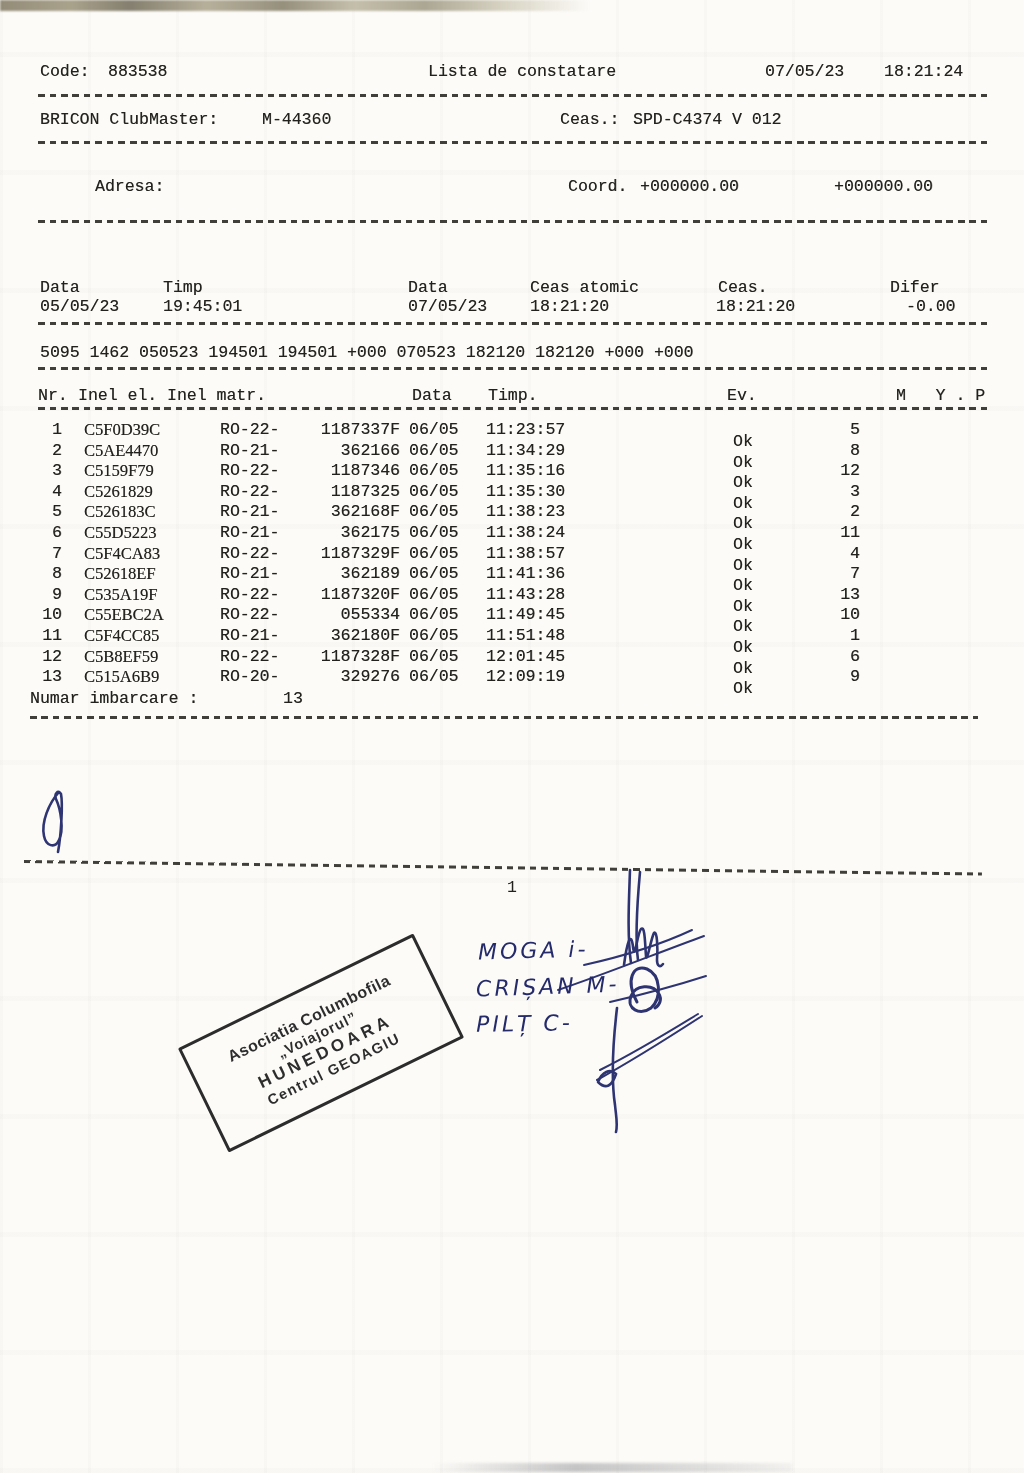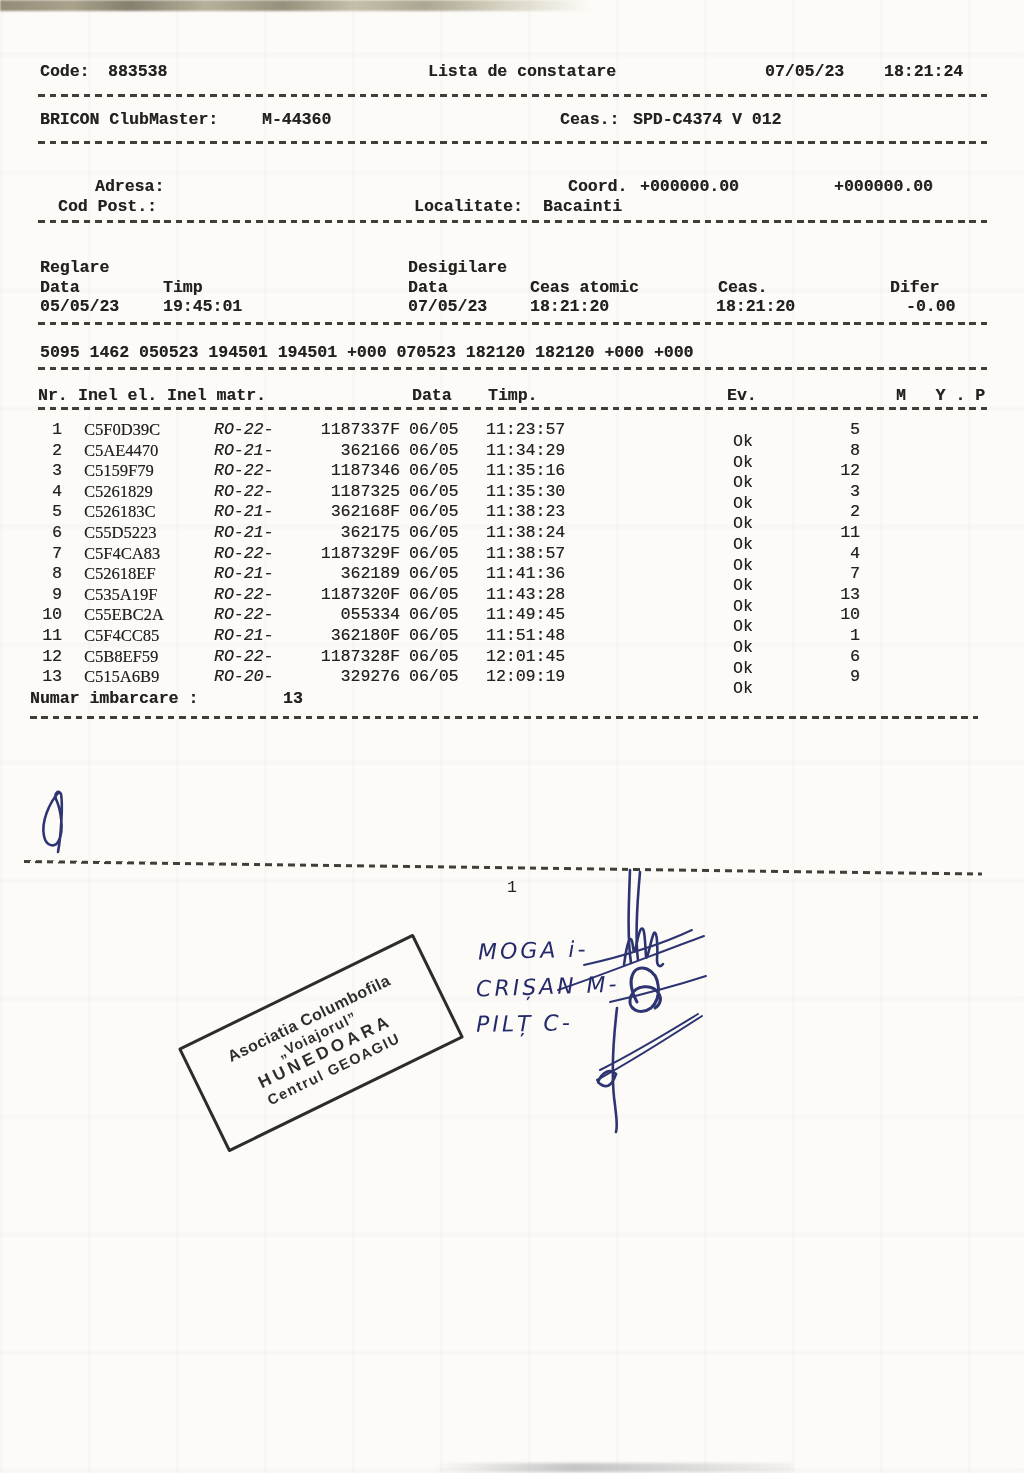--- a/index.html
+++ b/index.html
@@ -3,30 +3,30 @@
 <meta charset="utf-8">
 <style>
   html,body{margin:0;padding:0;background:#e8e8e6;}
   .page{position:relative;width:1024px;height:1473px;background:#fcfbf8;overflow:hidden;
         font-family:"Liberation Mono",monospace;color:#22211e;}
   .page::before{content:"";position:absolute;inset:0;pointer-events:none;
         background:repeating-linear-gradient(90deg,rgba(90,90,100,.022) 0 3px,transparent 3px 88px),
                    repeating-linear-gradient(0deg,rgba(120,120,130,.028) 0 5px,transparent 5px 118px);}
   .ln{position:absolute;left:0;width:1024px;height:21px;font-size:16.5px;line-height:20px;
       text-shadow:.3px .3px 0 rgba(34,33,30,.5);}
-  .t{position:absolute;top:0;white-space:pre;font-weight:bold;}
+  .t{position:absolute;top:0;white-space:pre;}
   .dash{position:absolute;height:2.6px;opacity:.88;
         background:repeating-linear-gradient(90deg,#26251f 0 6.5px,transparent 6.5px 11.5px);}
   .rows{position:absolute;top:420px;left:0;width:1024px;}
   .row{position:relative;height:20.6px;font-size:16.5px;line-height:20px;
        text-shadow:.3px .3px 0 rgba(34,33,30,.5);}
   .rf{position:absolute;top:0;white-space:pre;}
   .f-nr{left:28px;width:34px;text-align:right;}
   .f-inel{left:84px;font-family:Liberation Serif, serif;}
-  .f-pref{left:214px;font-style:italic;}
+  .f-pref{left:220px;}
   .f-matr{left:296px;width:104px;text-align:right;}
   .f-data{left:409px;}
   .f-timp{left:486px;}
   .f-ev{left:733px;margin-top:12px;}
   .f-poz{left:795px;width:65px;text-align:right;}
   .ink{position:absolute;left:0;top:0;pointer-events:none;}
   .hand{position:absolute;font-family:"DejaVu Sans",sans-serif;font-style:italic;
         font-size:22px;letter-spacing:3px;color:#242a6a;white-space:pre;}
   .stamp{position:absolute;left:190px;top:985px;width:256px;height:110px;
          transform:rotate(-26deg);border:3.5px solid #1b1b1b;border-radius:2px;
@@ -67,31 +67,22 @@
     <span class="t" style="left:633px">SPD-C4374 V 012</span>
   </div>
   <div class="dash" style="top:141px;left:38px;width:952px"></div>
 
   <div class="ln" style="top:177px">
     <span class="t" style="left:95px">Adresa:</span>
     <span class="t" style="left:568px">Coord.</span>
     <span class="t" style="left:640px">+000000.00</span>
     <span class="t" style="left:834px">+000000.00</span>
   </div>
-  <div class="ln" style="top:197px">
-    <span class="t" style="left:58px">Cod Post.:</span>
-    <span class="t" style="left:414px">Localitate:</span>
-    <span class="t" style="left:543px">Bacainti</span>
-  </div>
   <div class="dash" style="top:220px;left:38px;width:952px"></div>
 
-  <div class="ln" style="top:258px">
-    <span class="t" style="left:40px">Reglare</span>
-    <span class="t" style="left:408px">Desigilare</span>
-  </div>
   <div class="ln" style="top:278px">
     <span class="t" style="left:40px">Data</span>
     <span class="t" style="left:163px">Timp</span>
     <span class="t" style="left:408px">Data</span>
     <span class="t" style="left:530px">Ceas atomic</span>
     <span class="t" style="left:718px">Ceas.</span>
     <span class="t" style="left:890px">Difer</span>
   </div>
   <div class="ln" style="top:297px">
     <span class="t" style="left:40px">05/05/23</span>

